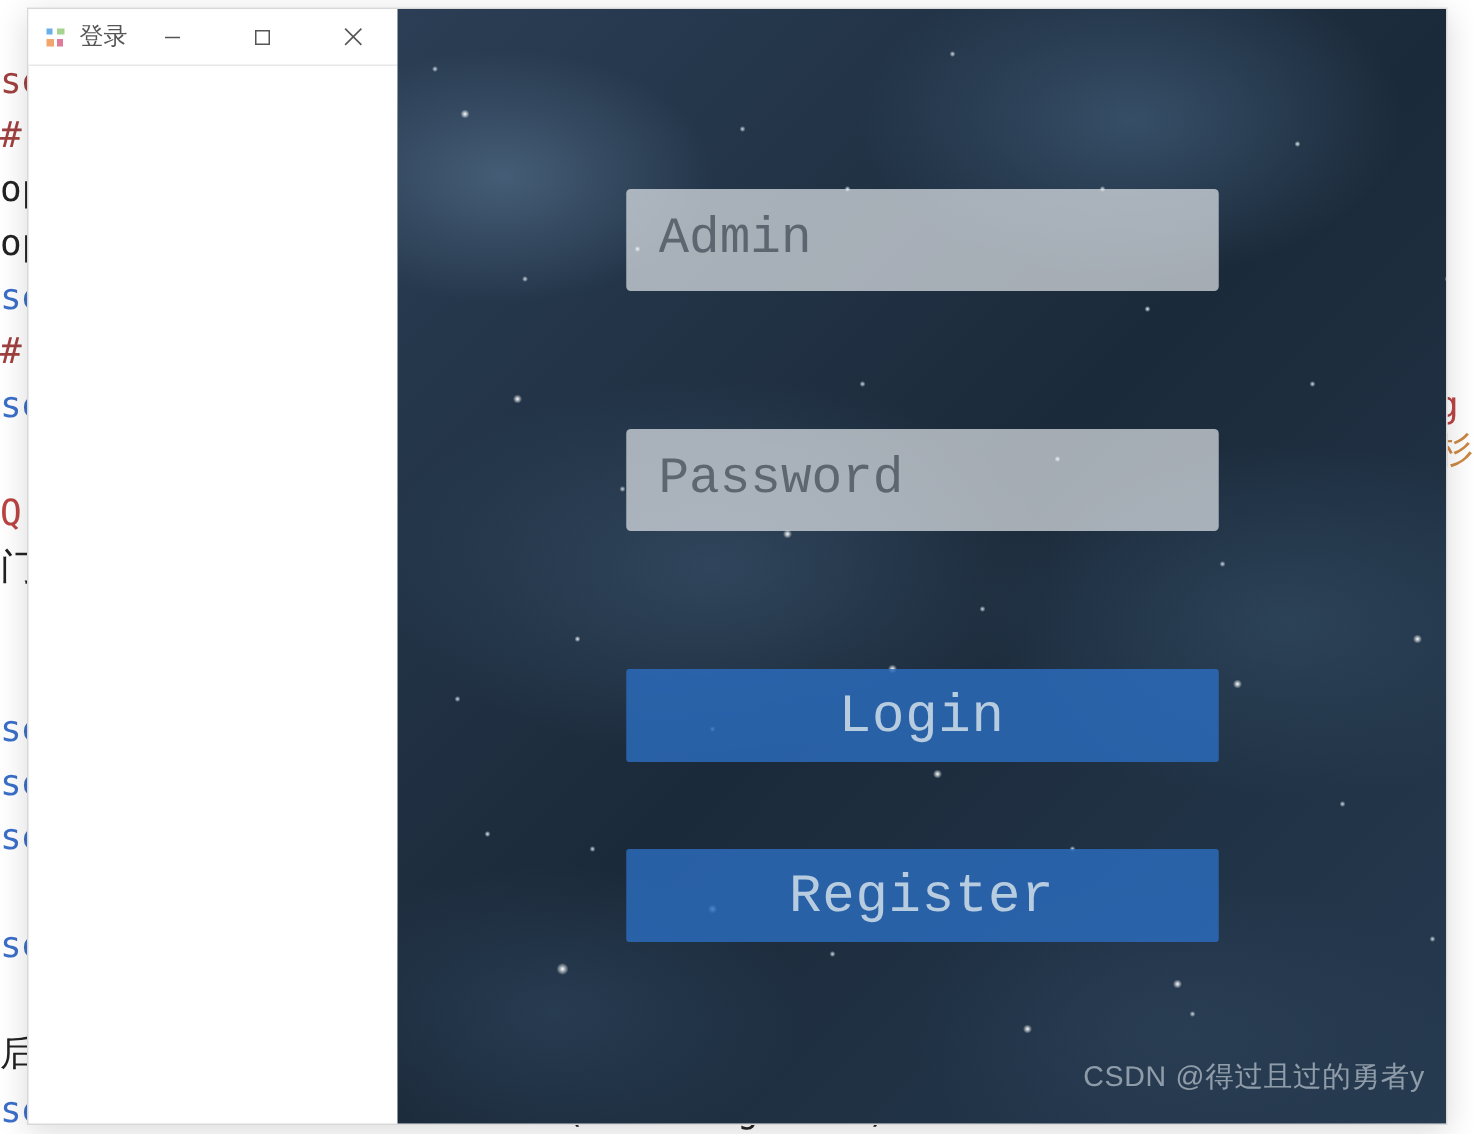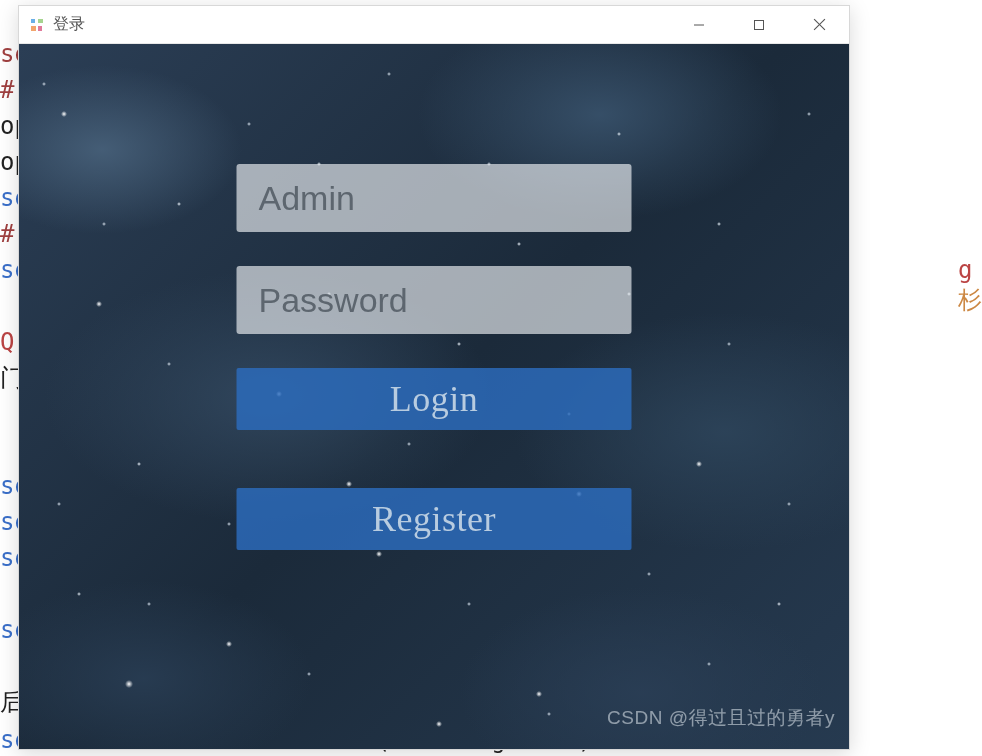--- a/index.html
+++ b/index.html
@@ -26,28 +26,28 @@
     }
     .code-bg .hash { color: #a04040; }
     .code-bg .black { color: #222; }
     .code-bg .red { color: #b44; }
 
     
     .app-window {
       position: absolute;
       left: 18px;
       top: 5px;
-      width: 832px;
+      width: 947px;
       height: 745px;
       background: #fff;
       border: 1px solid #d8d8d8;
       box-shadow: 0 4px 20px rgba(0,0,0,0.15);
       z-index: 10;
       display: flex;
-      flex-direction: column;
+      flex-direction: row;
     }
 
     
     .titlebar {
       height: 38px;
       display: flex;
       align-items: center;
       background: #fff;
       border-bottom: 1px solid #e8e8e8;
       flex-shrink: 0;
@@ -169,37 +169,37 @@
       width: 100%;
       height: 68px;
       border: none;
       outline: none;
       padding: 16px 22px;
       font-size: 34px;
       font-weight: 300;
       color: #4a4a4a;
       background: rgba(240,243,246,0.65);
       border-radius: 3px;
-      margin-bottom: 34px;
-      font-family: Liberation Sans, sans-serif;
+      margin-bottom: 92px;
+      font-family: Liberation Mono, monospace;
     }
     .field::placeholder {
       color: #515a63;
       opacity: 0.85;
       font-weight: 300;
     }
 
     .btn {
       width: 100%;
       height: 62px;
       border: none;
       outline: none;
       font-size: 36px;
       font-weight: 300;
-      font-family: Liberation Serif, serif;
+      font-family: Liberation Mono, monospace;
       color: #b8cce0;
       background: rgba(44,108,190,0.82);
       border-radius: 2px;
       cursor: pointer;
       margin-bottom: 58px;
       letter-spacing: 0.5px;
     }
     .btn:last-child { margin-bottom: 16px; }
 
     

